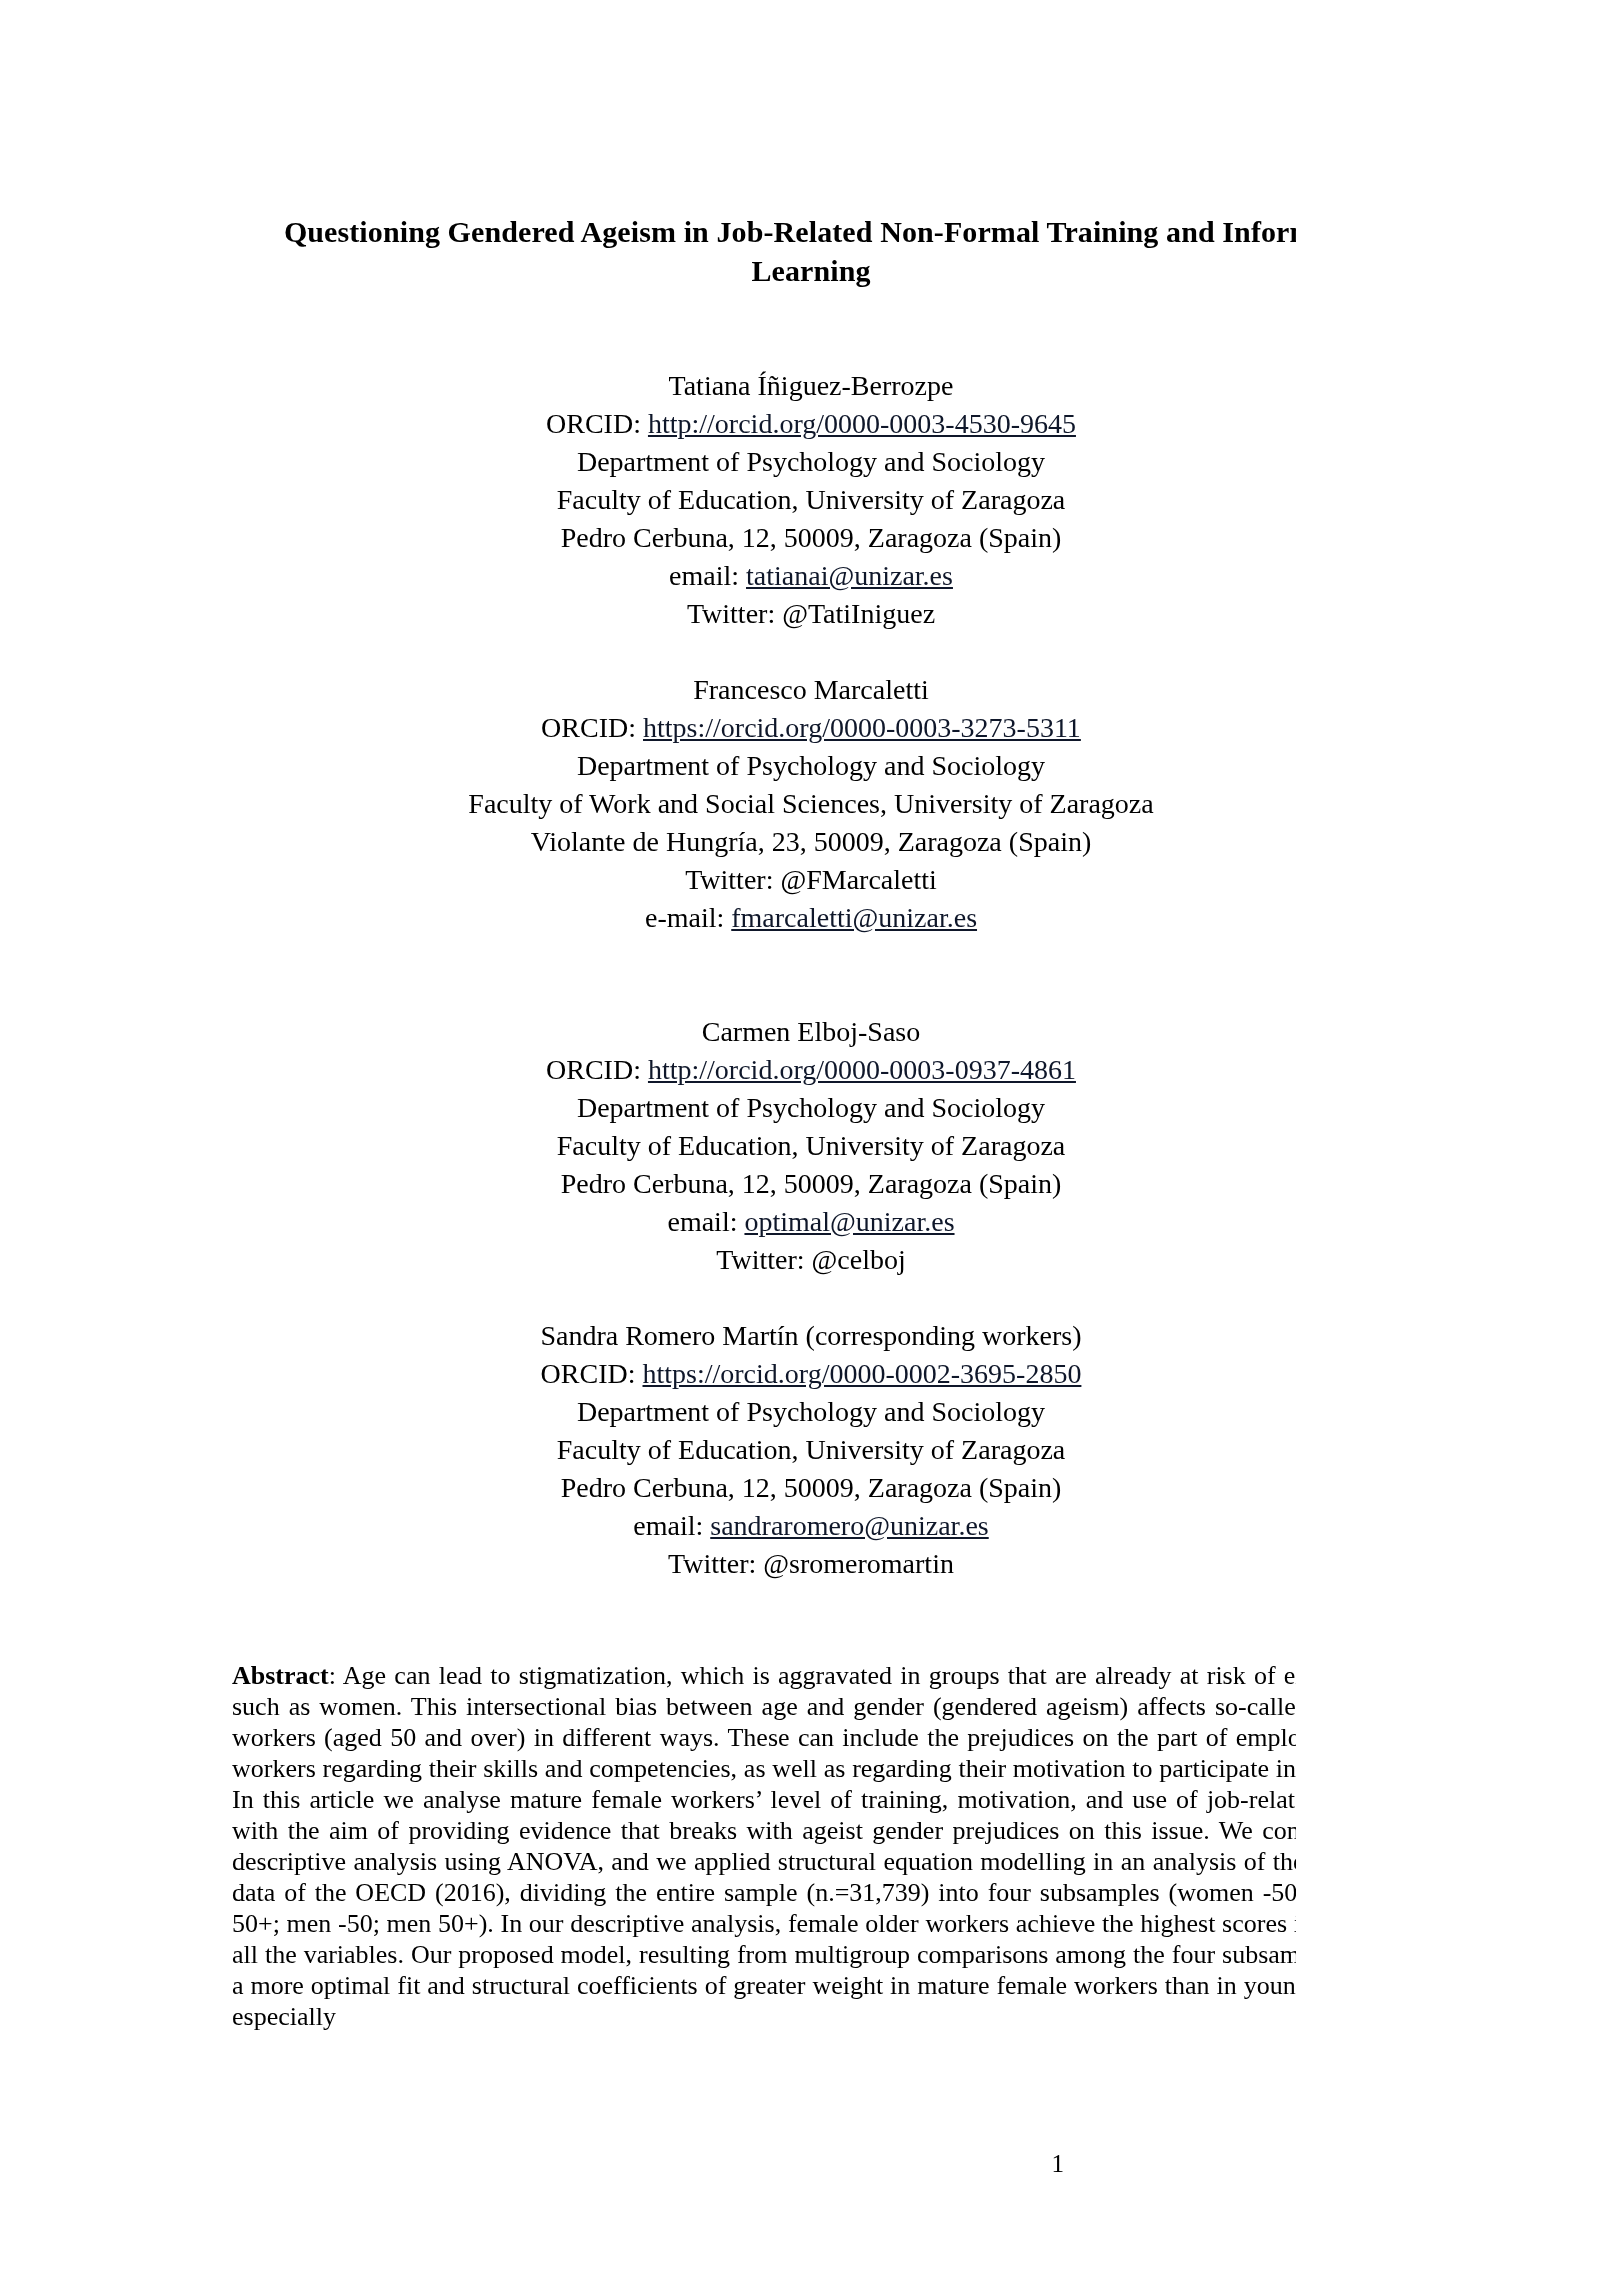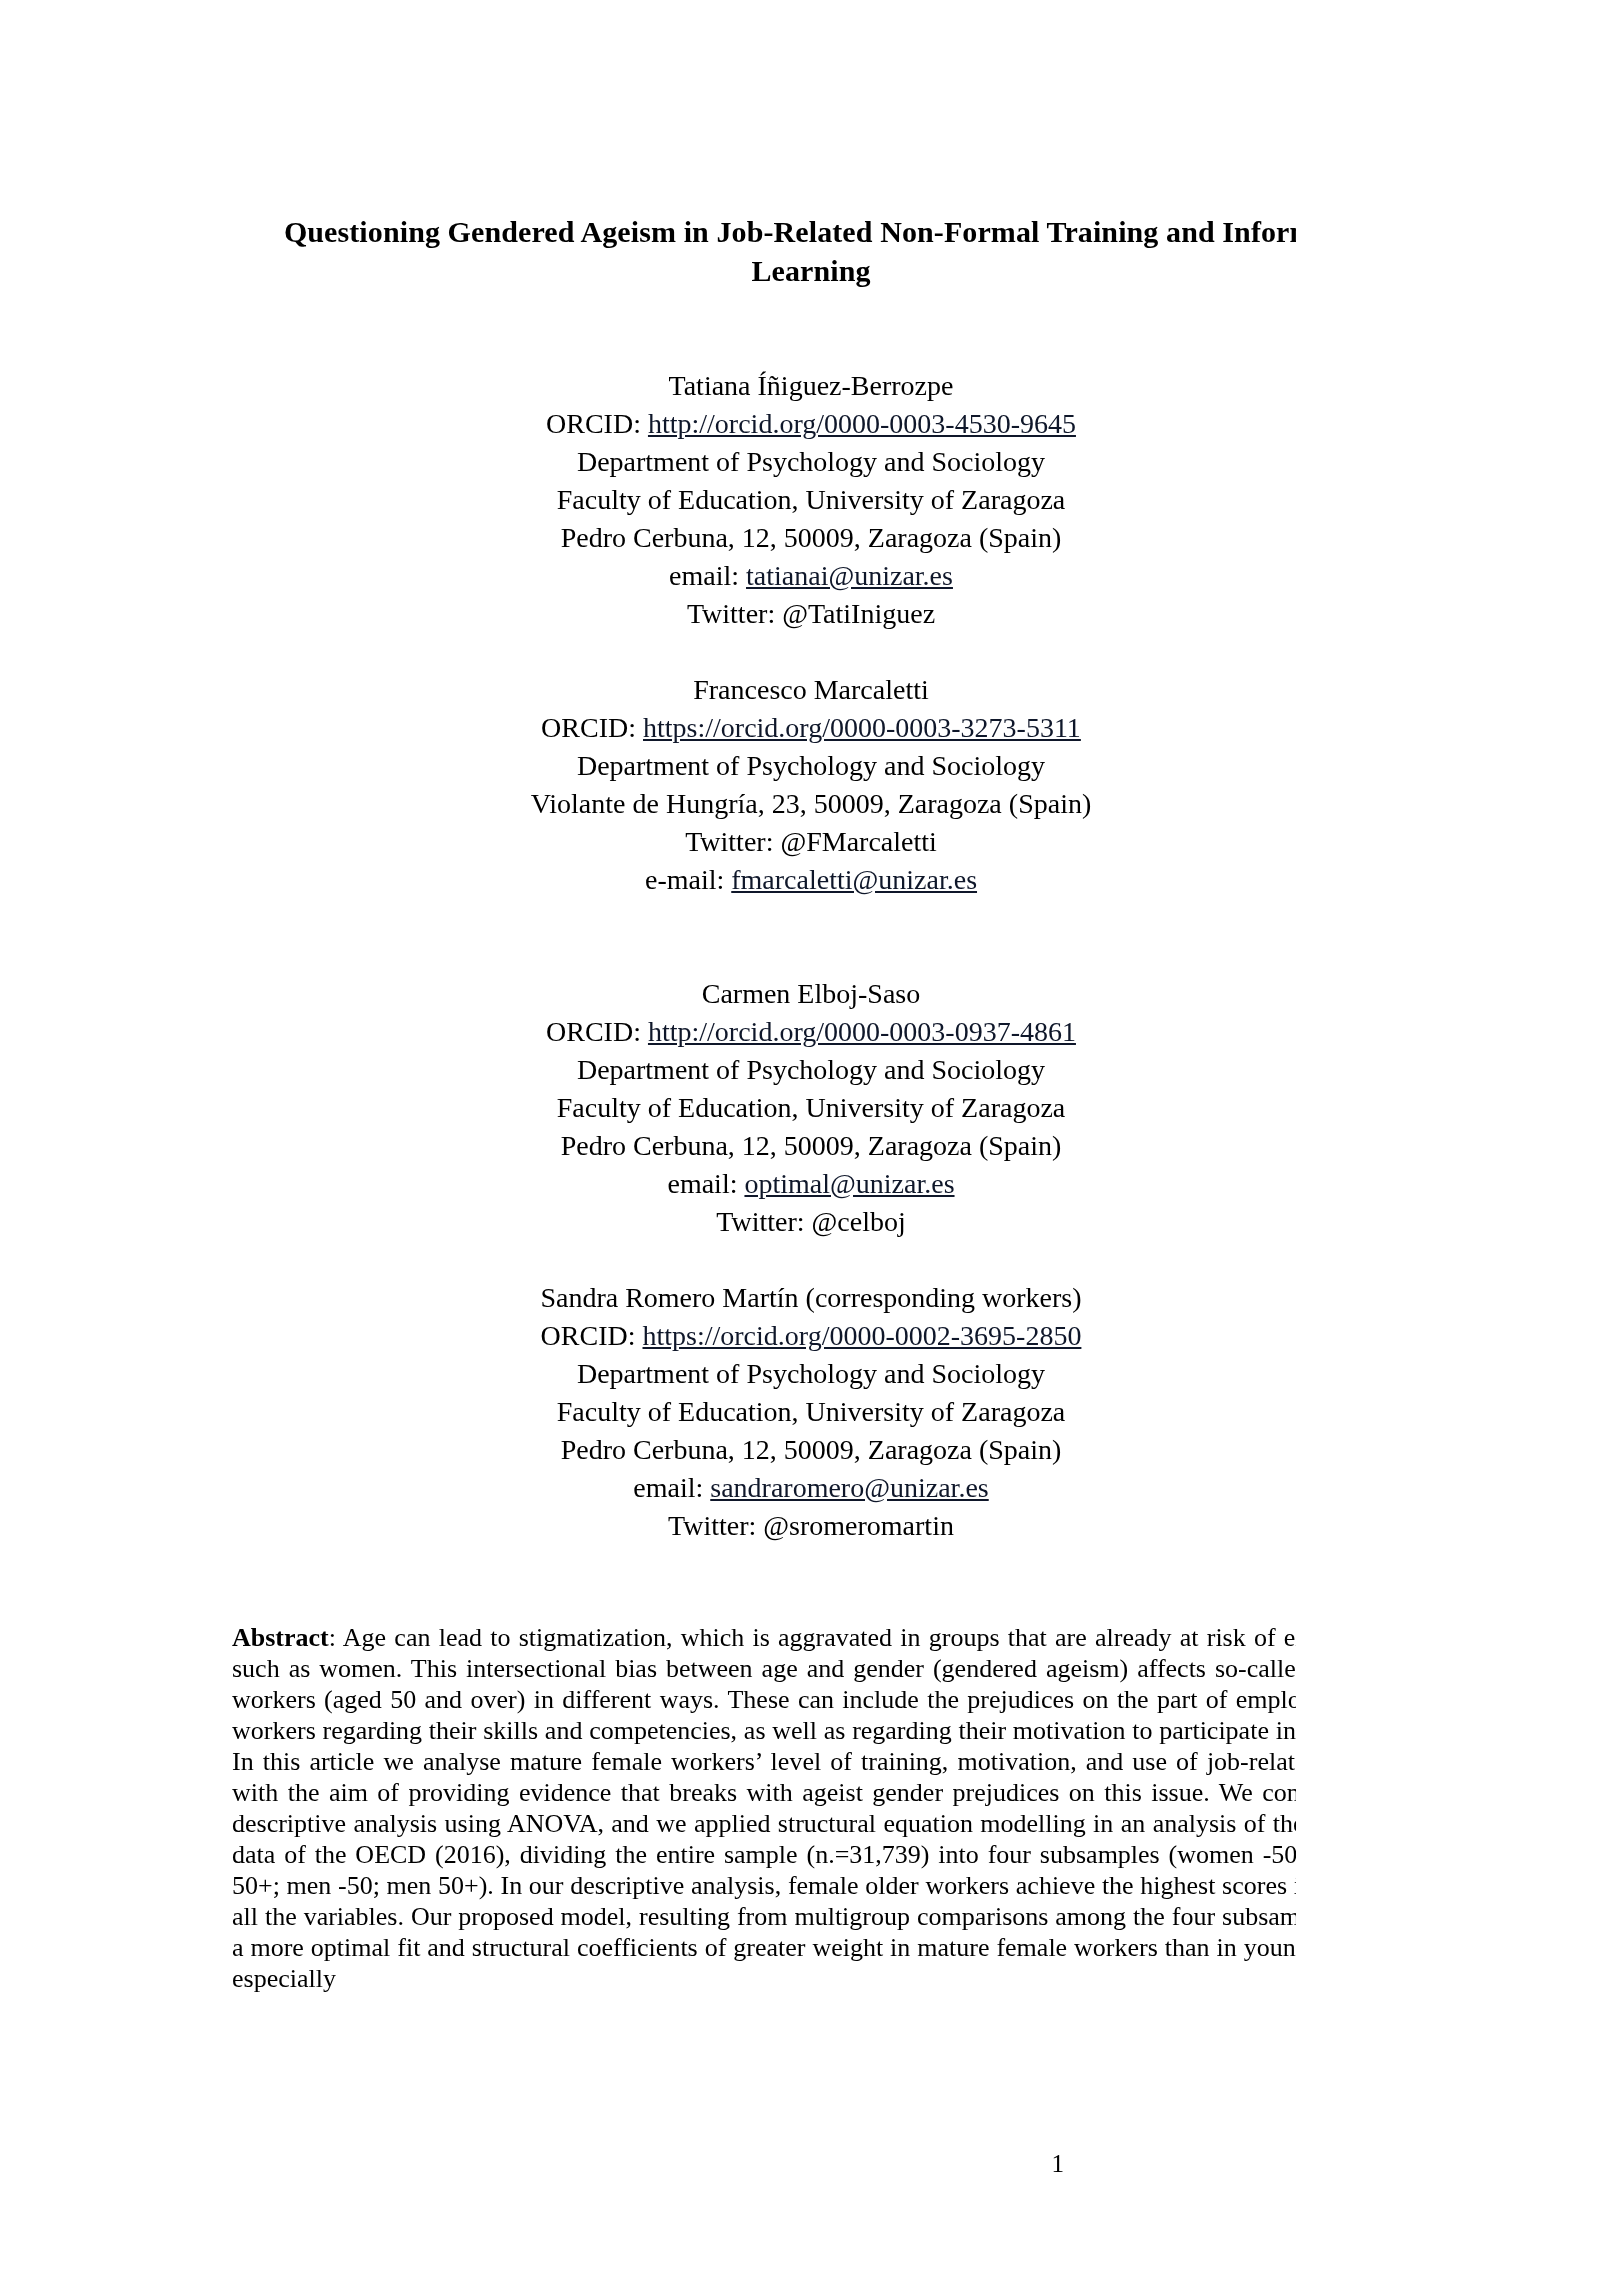--- a/index.html
+++ b/index.html
@@ -125,20 +125,21 @@
         <span class="author-line">Faculty of Education, University of Zaragoza</span>
         <span class="author-line">Pedro Cerbuna, 12, 50009, Zaragoza (Spain)</span>
         <span class="author-line"><span>email: </span><a class="doclink" href="#">tatianai@unizar.es</a></span>
         <span class="author-line">Twitter: @TatiIniguez</span>
       </div>
 
       <div class="author-block gap-1">
         <span class="author-line">Francesco Marcaletti</span>
         <span class="author-line"><span>ORCID: </span><a class="doclink" href="#">https://orcid.org/0000-0003-3273-5311</a></span>
         <span class="author-line">Department of Psychology and Sociology</span>
+        <span class="author-line">Faculty of Work and Social Sciences, University of Zaragoza</span>
         <span class="author-line">Violante de Hungría, 23, 50009, Zaragoza (Spain)</span>
         <span class="author-line">Twitter: @FMarcaletti</span>
         <span class="author-line"><span>e-mail: </span><a class="doclink" href="#">fmarcaletti@unizar.es</a></span>
       </div>
 
       <div class="author-block gap-2">
         <span class="author-line">Carmen Elboj-Saso</span>
         <span class="author-line"><span>ORCID: </span><a class="doclink" href="#">http://orcid.org/0000-0003-0937-4861</a></span>
         <span class="author-line">Department of Psychology and Sociology</span>
         <span class="author-line">Faculty of Education, University of Zaragoza</span>

